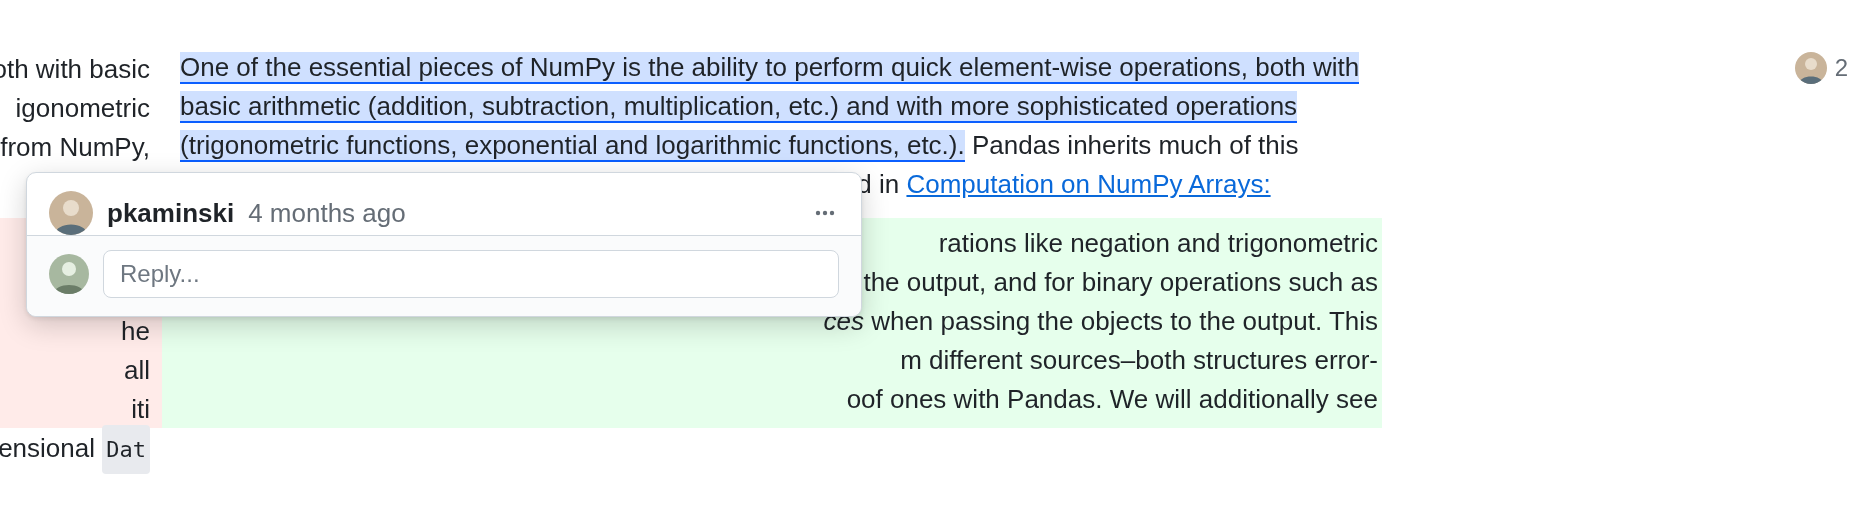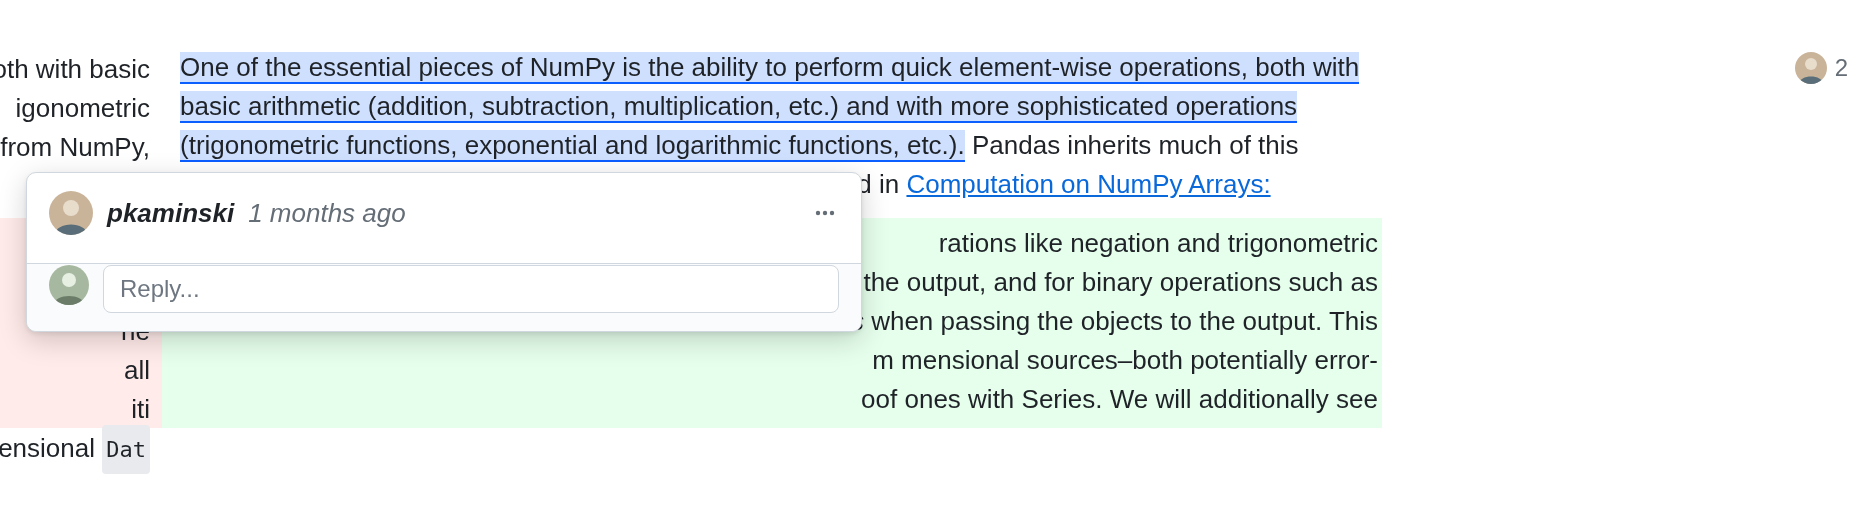--- a/index.html
+++ b/index.html
@@ -116,21 +116,20 @@
     background: #ffffff;
     border-radius: 10px;
     box-shadow: 0 2px 4px rgba(0,0,0,0.08), 0 8px 28px rgba(0,0,0,0.18);
     border: 1px solid #d0d7de;
   }
   .popover-head {
     display: flex;
     align-items: center;
     padding: 18px 22px 0 22px;
     gap: 14px;
-    font-style: italic;
   }
   .popover-head .author {
     font-weight: 600;
     font-size: 26px;
     color: #1f2328;
   }
   .popover-head .time {
     color: #656d76;
     font-size: 26px;
   }
@@ -145,28 +144,27 @@
     cursor: pointer;
   }
   .kebab svg { display: block; }
   .popover-body {
     padding: 16px 22px 20px 100px;
     font-size: 26px;
     color: #1f2328;
   }
   .popover-reply {
     border-top: 1px solid #d0d7de;
-    padding: 1px 22px 18px 22px;
-    display: flex;
-    align-items: flex-start;
+    padding: 14px 22px 18px 22px;
+    display: flex;
+    align-items: center;
     gap: 14px;
     background: #fafbfc;
     border-bottom-left-radius: 10px;
     border-bottom-right-radius: 10px;
-    margin-top: 28px;
   }
   .reply-input {
     flex: 1;
     height: 48px;
     border: 1px solid #d0d7de;
     border-radius: 8px;
     padding: 0 16px;
     font-size: 24px;
     color: #1f2328;
     background: #ffffff;
@@ -205,22 +203,22 @@
   </p>
 </div>
 
 <div class="layer para2">
   <div style="text-align:right; padding-right:0;">
     <div style="height:39px;"><span>rations like negation and trigonometric</span></div>
     <div style="height:39px;"><span>n the output, and for binary operations such as</span></div>
     <div style="height:39px;">
       <em>ces</em><span> when passing the objects to the output. This</span>
     </div>
-    <div style="height:39px;"><span>m mensional sources–both potentially error-</span></div>
-    <div style="height:39px;"><span>oof ones with Series. We will additionally see</span></div>
+    <div style="height:39px;"><span>m different sources–both structures error-</span></div>
+    <div style="height:39px;"><span>oof ones with Pandas. We will additionally see</span></div>
   </div>
 </div>
 
 <div class="gutter">
   <span class="avatar" style="width:32px;height:32px;">
     <svg width="32" height="32" viewBox="0 0 32 32">
       <rect width="32" height="32" fill="#c9b49a"></rect>
       <circle cx="16" cy="12" r="6" fill="#e8dccb"></circle>
       <path d="M4 32 C4 22 28 22 28 32 Z" fill="#5a6e7a"></path>
     </svg>
@@ -231,21 +229,21 @@
 <div class="popover">
   <div class="popover-head">
     <span class="avatar" style="width:44px;height:44px;">
       <svg width="44" height="44" viewBox="0 0 44 44">
         <rect width="44" height="44" fill="#c9b49a"></rect>
         <circle cx="22" cy="17" r="8" fill="#e8dccb"></circle>
         <path d="M6 44 C6 30 38 30 38 44 Z" fill="#5a6e7a"></path>
       </svg>
     </span>
     <span class="author">pkaminski</span>
-    <span class="time">1 months ago</span>
+    <span class="time">4 months ago</span>
     <span class="spacer"></span>
     <span class="kebab">
       <svg width="24" height="24" viewBox="0 0 24 24" fill="currentColor">
         <circle cx="5" cy="12" r="2.2"></circle>
           <circle cx="12" cy="12" r="2.2"></circle>
           <circle cx="19" cy="12" r="2.2"></circle>
       </svg>
     </span>
   </div>
   <div class="popover-reply">

